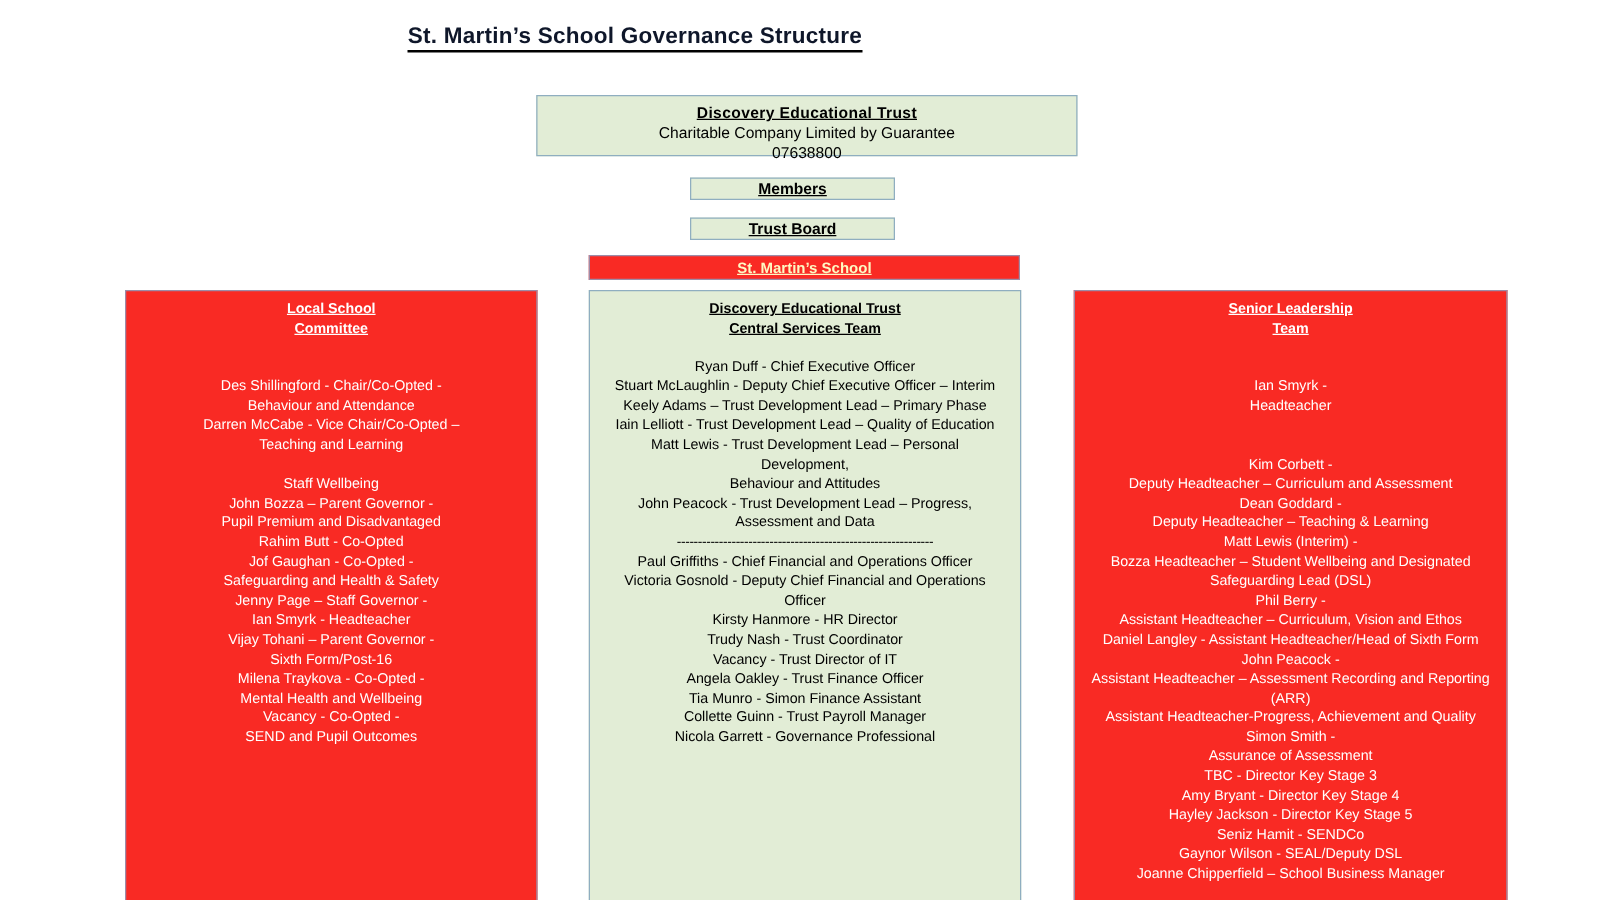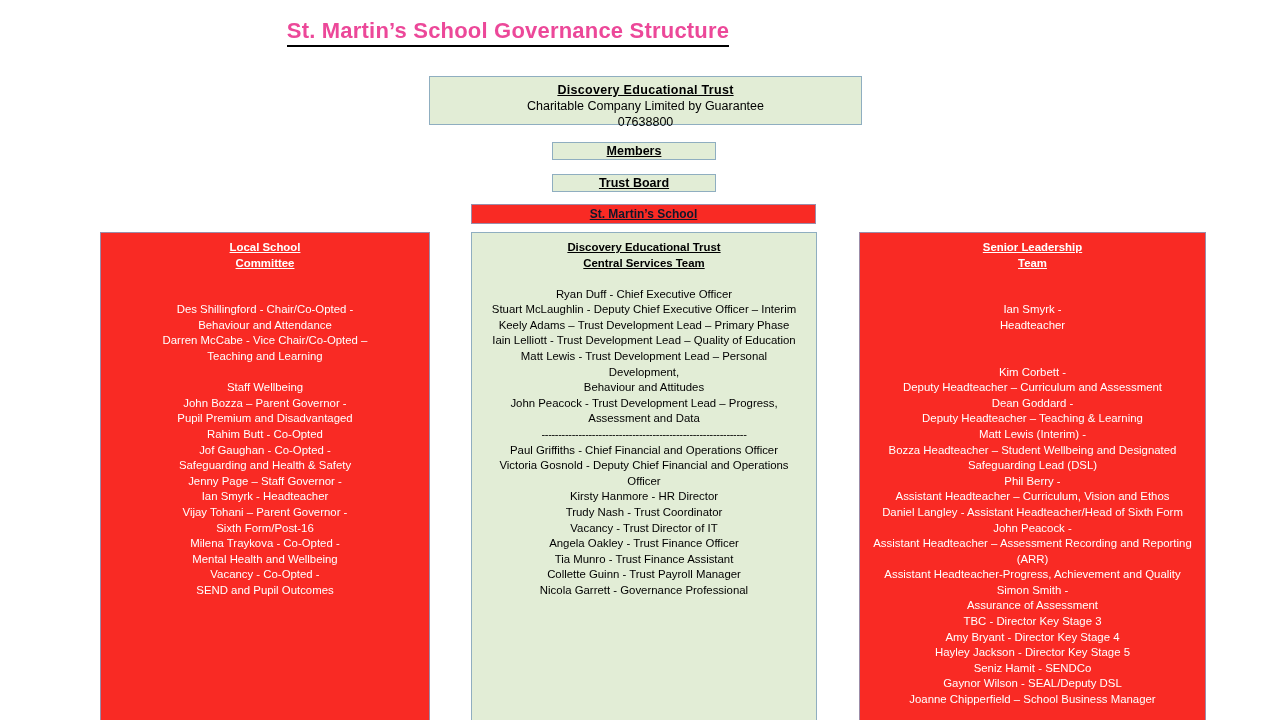--- a/index.html
+++ b/index.html
@@ -15,43 +15,43 @@
     position: relative;
   }
 
   
   #page-title {
     position: absolute;
     left: 0;
     top: 18px;
     width: 1016px;
     text-align: center;
-    font-size: 22px;
-    font-weight: bold;
-    color: #ec4899;
+    font-size: 18px;
+    font-weight: bold;
+    color: #0f172a;
     letter-spacing: 0.2px;
   }
   #page-title span.t-underline {
     border-bottom: 2px solid #000000;
     padding-bottom: 2px;
   }
 
   
   .box {
     position: absolute;
     box-sizing: border-box;
     border: 1px solid #8FAEC0;
     background: #E2EDD6;
     color: #000000;
     text-align: center;
   }
   .box.red {
     background: #F92A24;
     border: 1px solid #9C8CA8;
-    color: #0f172a;
+    color: #fef9c3;
   }
 
   
   #trust-box {
     left: 429px;
     top: 76px;
     width: 433px;
     height: 49px;
     padding-top: 5px;
     font-size: 12.5px;
@@ -213,21 +213,21 @@
       <span class="ln">John Peacock - Trust Development  Lead – Progress,</span>
       <span class="ln">Assessment and Data</span>
       <span class="sep">-------------------------------------------------------------</span>
       <span class="ln">Paul Griffiths - Chief Financial and Operations Officer</span>
       <span class="ln">Victoria Gosnold - Deputy Chief Financial and Operations</span>
       <span class="ln">Officer</span>
       <span class="ln">Kirsty Hanmore - HR Director</span>
       <span class="ln">Trudy Nash - Trust Coordinator</span>
       <span class="ln">Vacancy - Trust Director of IT</span>
       <span class="ln">Angela Oakley - Trust Finance Officer</span>
-      <span class="ln">Tia Munro - Trust Finance Assistant</span>
+      <span class="ln">Tia Munro - Simon Finance Assistant</span>
       <span class="ln">Collette Guinn - Trust Payroll Manager</span>
       <span class="ln">Nicola Garrett - Governance Professional</span>
     </div>
 </div>
 
 <div class="column" id="col-slt">
   <div class="col-head">
     <div><span class="u">Senior Leadership</span></div>
     <div><span class="u">Team</span></div>
   </div>

